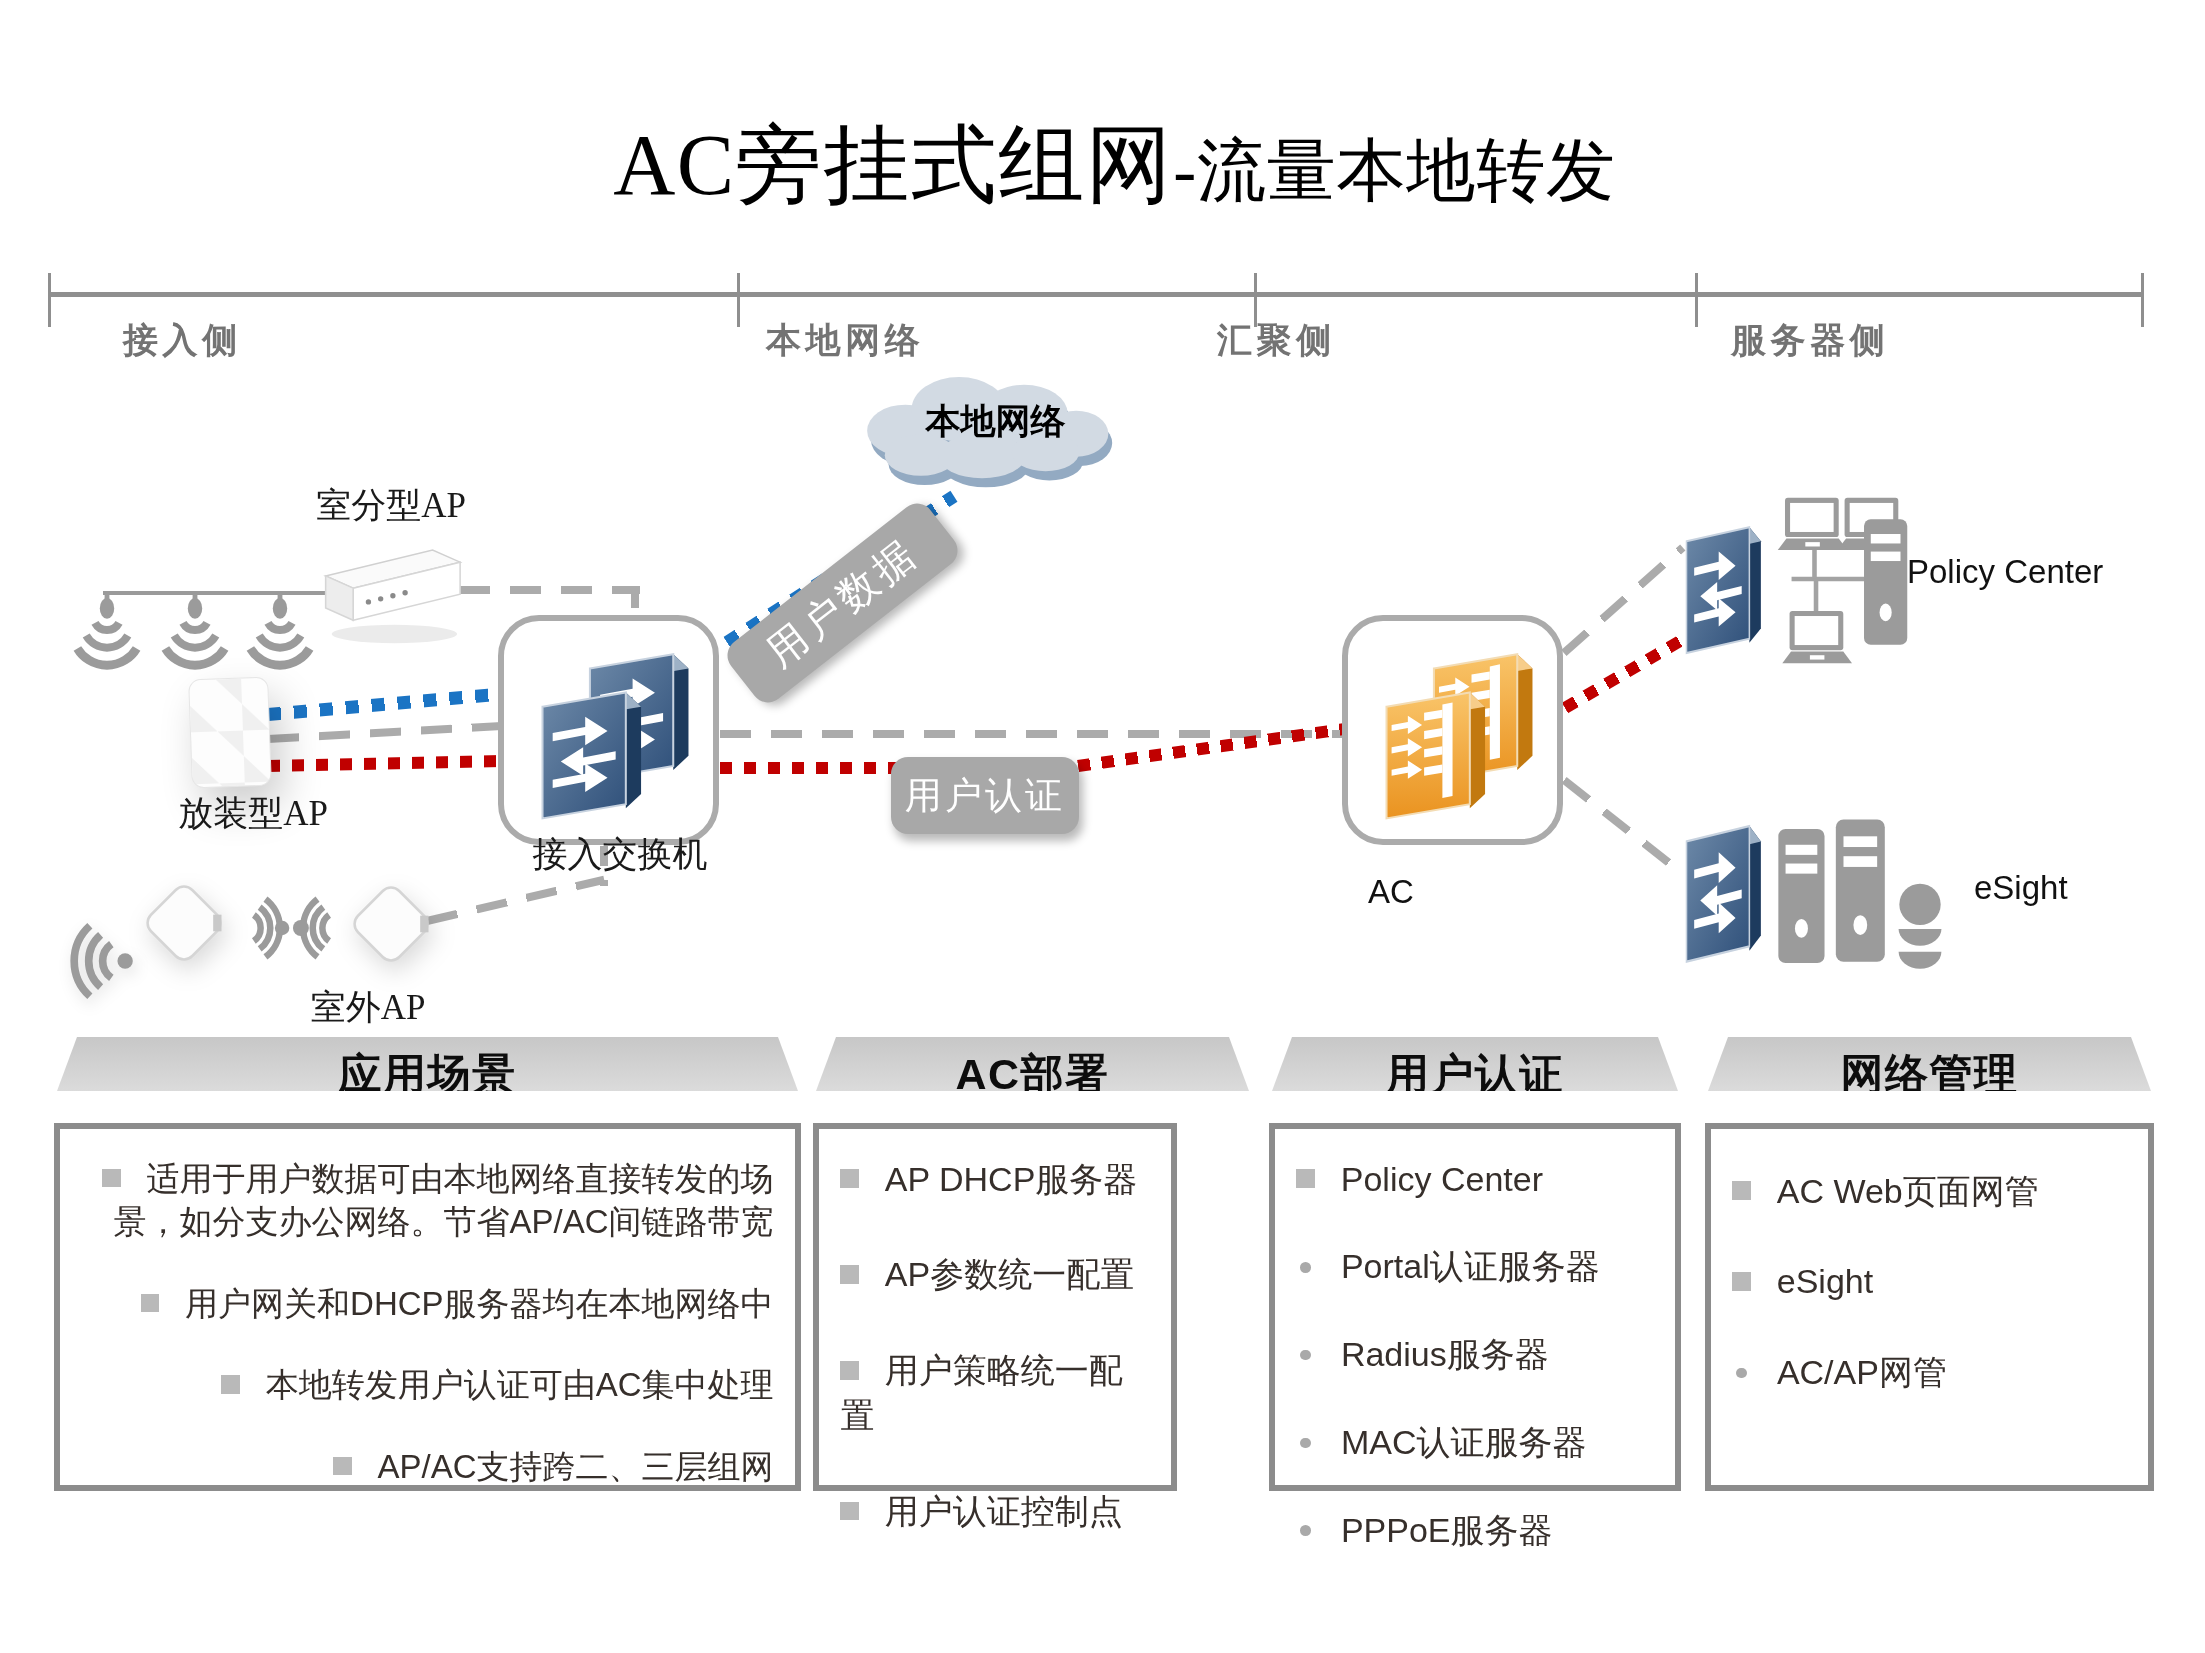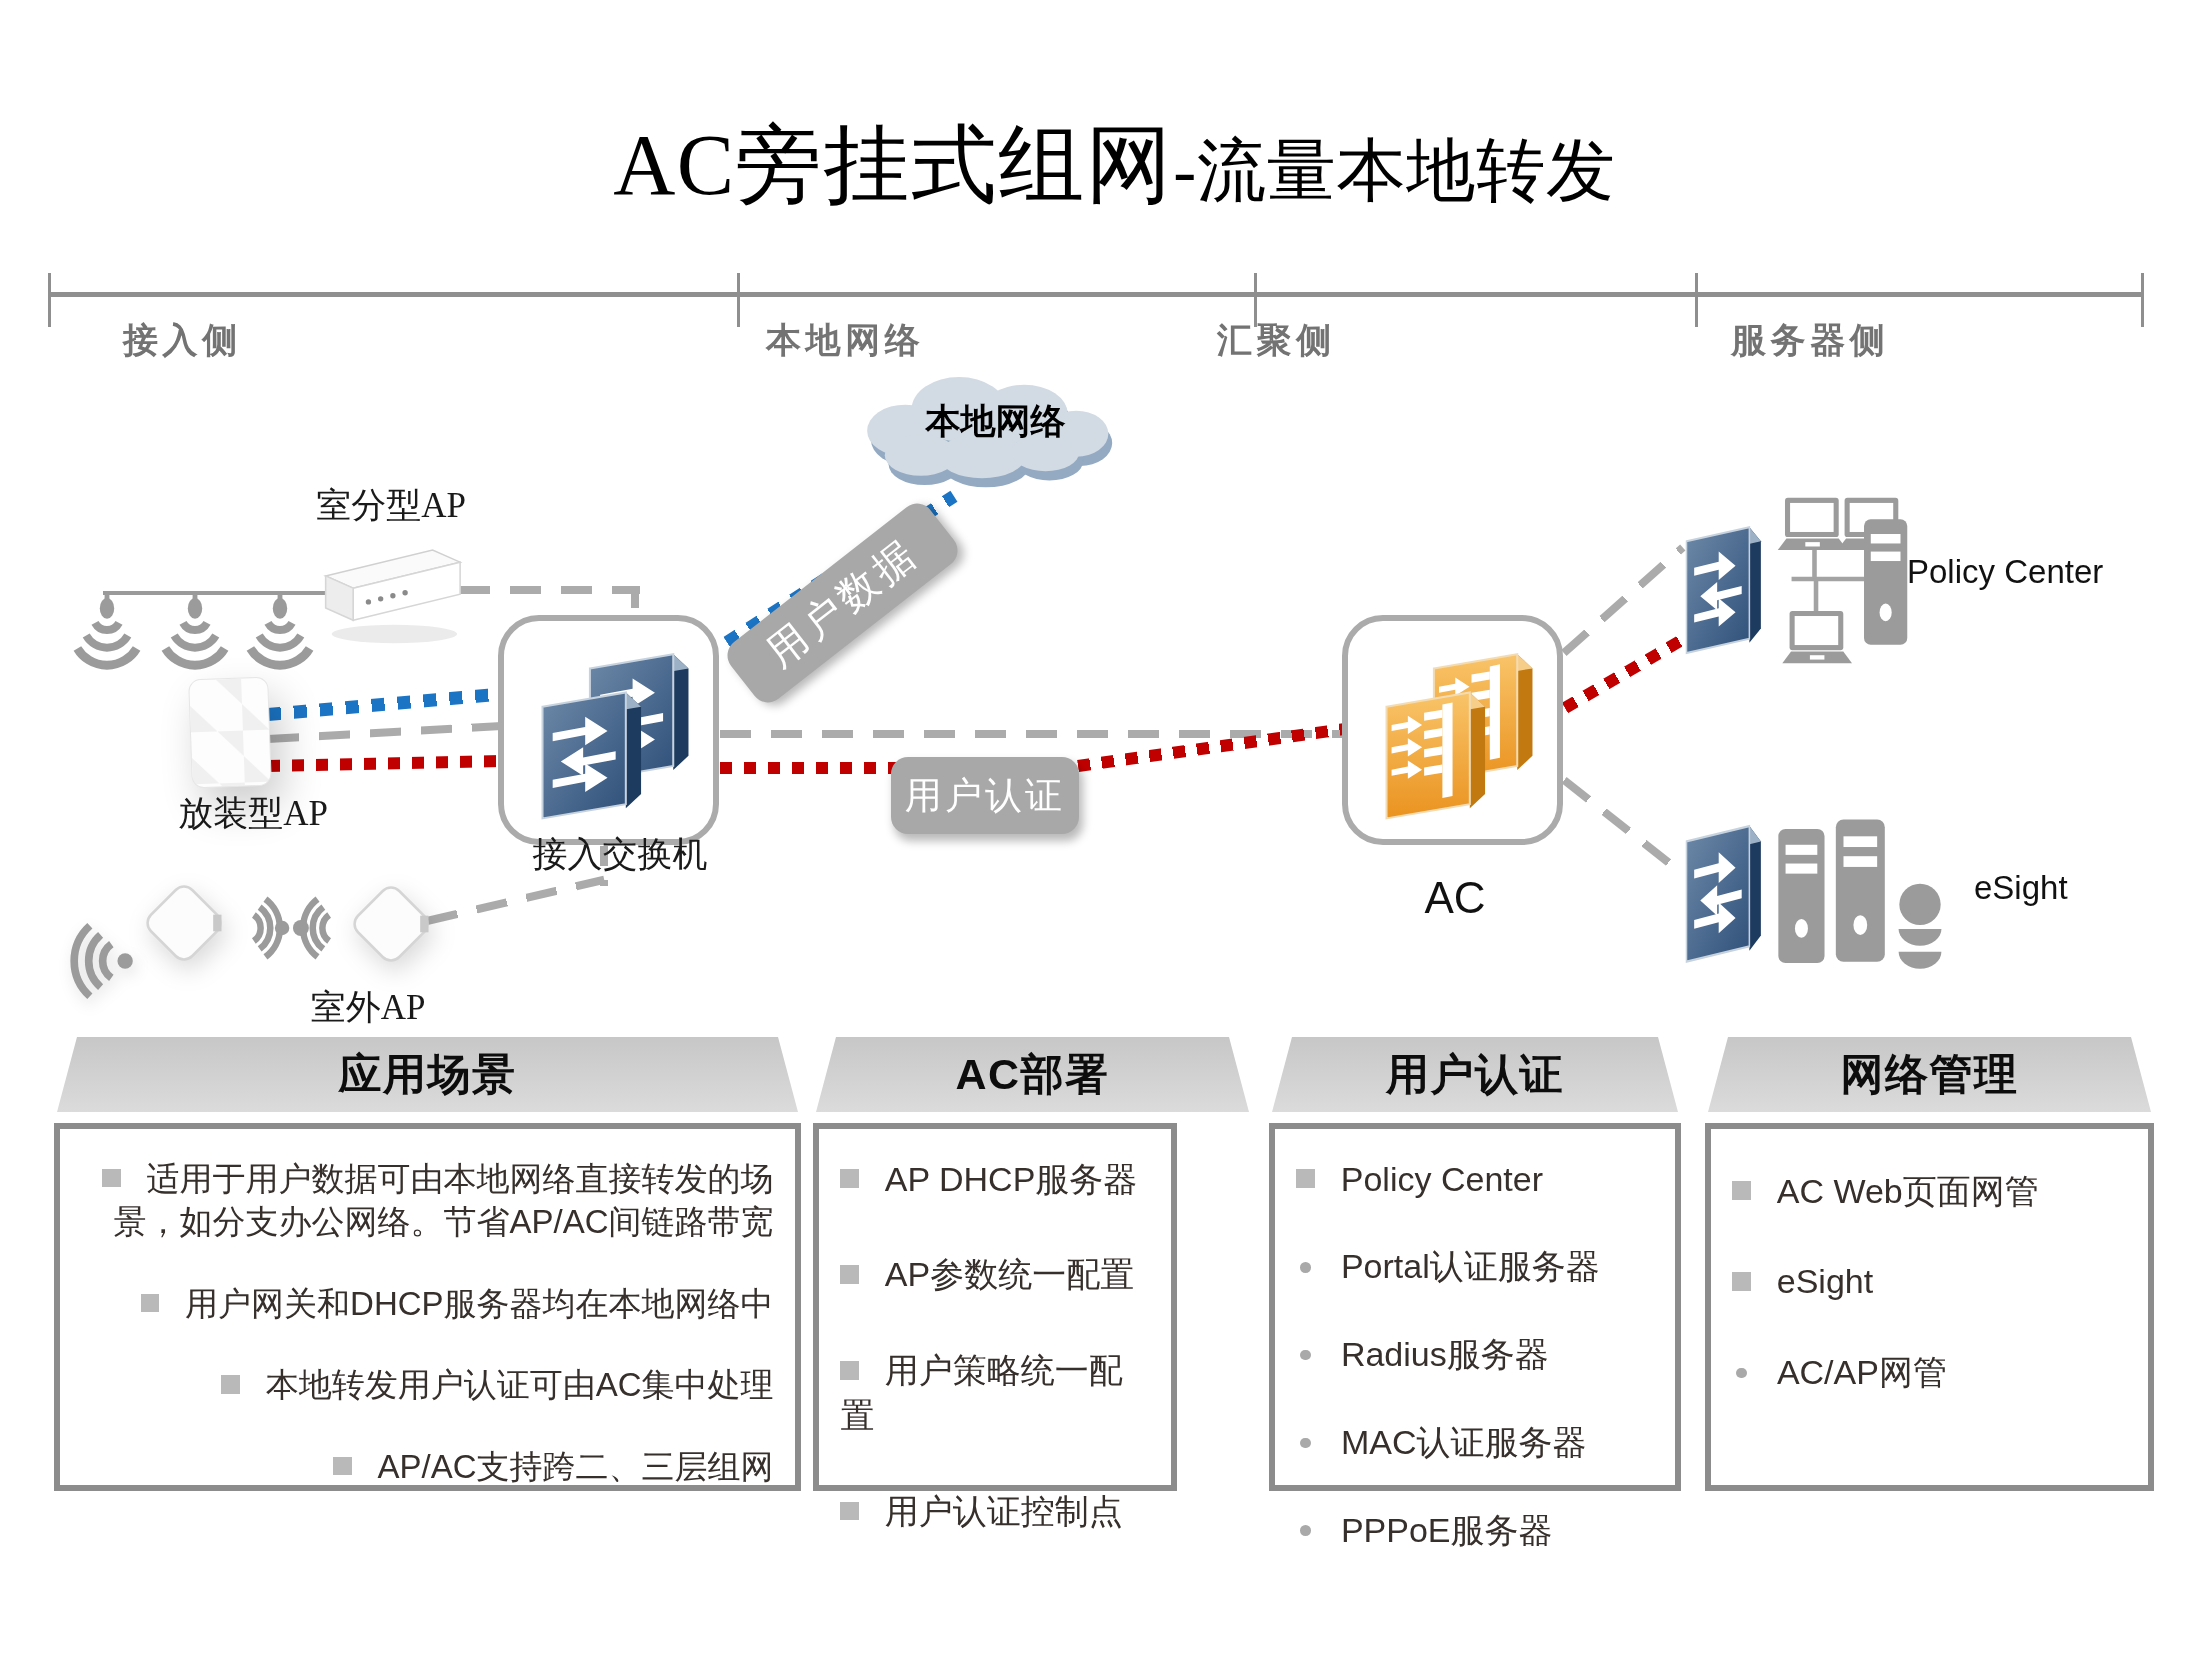--- a/index.html
+++ b/index.html
@@ -33,21 +33,21 @@
                  letter-spacing:4.6px;transform:rotate(-38deg);}
   #tag-user-auth{left:891px;top:757px;width:188px;height:77px;line-height:77px;font-size:37px;letter-spacing:3.1px;}
   
   #cloud-label{left:896px;top:398px;width:199px;text-align:center;font-family:"Liberation Serif",serif;
                font-weight:bold;font-size:35px;color:#000;}
   
   #wall-ap{left:190px;top:678px;width:78px;height:107px;border-radius:12.3px;border:0.8px solid #e6e6e6;
     background:linear-gradient(45deg,rgba(0,0,0,.05) 25%,transparent 25% 75%,rgba(0,0,0,.05) 75%) 0 0/52px 52px,#fdfdfd;
     transform:rotate(-2deg);box-shadow:10.7px 20px 42px rgba(0,0,0,.20);}
   
-  .panel-header{top:1037px;height:75px;line-height:75px;text-align:center;
+  .panel-header{top:1037px;height:54px;line-height:75px;text-align:center;
       background:linear-gradient(#c7c7c7,#dbdbdb);
       clip-path:polygon(20px 0,calc(100% - 20px) 0,100% 100%,0 100%);
       font-weight:bold;font-size:43px;color:#0d0d0d;letter-spacing:1.5px;}
   .panel-body{top:1123px;height:368px;border:6.1px solid #8c8c8c;background:#fff;box-sizing:border-box;
       padding:27.6px 21.4px 0 21.4px;color:#362f2b;}
   .item{margin-bottom:38px;line-height:1.32;}
   .bullet{display:inline-block;vertical-align:middle;margin-right:26px;}
   .bullet.sq{width:18.4px;height:18.4px;background:#b9b9b9;margin-top:-6.1px;}
   .bullet.dot{width:10.7px;height:10.7px;border-radius:50%;background:#a9a9a9;margin-top:-4.6px;margin-left:3.8px;margin-right:30px;}
   #p1-body{font-size:33px;text-align:right;}
@@ -240,21 +240,21 @@
     <use href="#sym-switch" x="62" y="0" width="160" height="186"></use>
     <use href="#sym-switch" x="0" y="50" width="160" height="186"></use>
   </svg>
   <div class="abs node-label" style="left:467px;top:831px;width:306px">接入交换机</div>
 
   <div class="abs node-box" style="left:1342px;top:615px"></div>
   <svg class="abs" style="left:1371px;top:642px" width="176" height="182" viewBox="0 0 230 238">
     <use href="#sym-ac" x="62" y="0" width="160" height="186"></use>
     <use href="#sym-ac" x="0" y="50" width="160" height="186"></use>
   </svg>
-  <div class="abs sans-label" style="left:1340px;top:873px;width:230px;text-align:center;font-size:44px">AC</div>
+  <div class="abs sans-label" style="left:1368px;top:873px;width:230px;font-size:33px">AC</div>
 
   <svg class="abs" style="left:1675px;top:515px" width="92" height="142" viewBox="0 0 120 140" preserveAspectRatio="none">
       <use href="#sym-switch" width="120" height="140"></use>
     </svg>
   <svg class="abs" style="left:1761px;top:496px" width="149" height="201" viewBox="0 0 195 262">
     <g stroke="#a3a3a3" stroke-width="6" fill="none">
       <path d="M40,108 H168"></path>
         <path d="M70,70 V108"></path>
         <path d="M145,70 V108"></path>
         <path d="M72,108 V152"></path>

